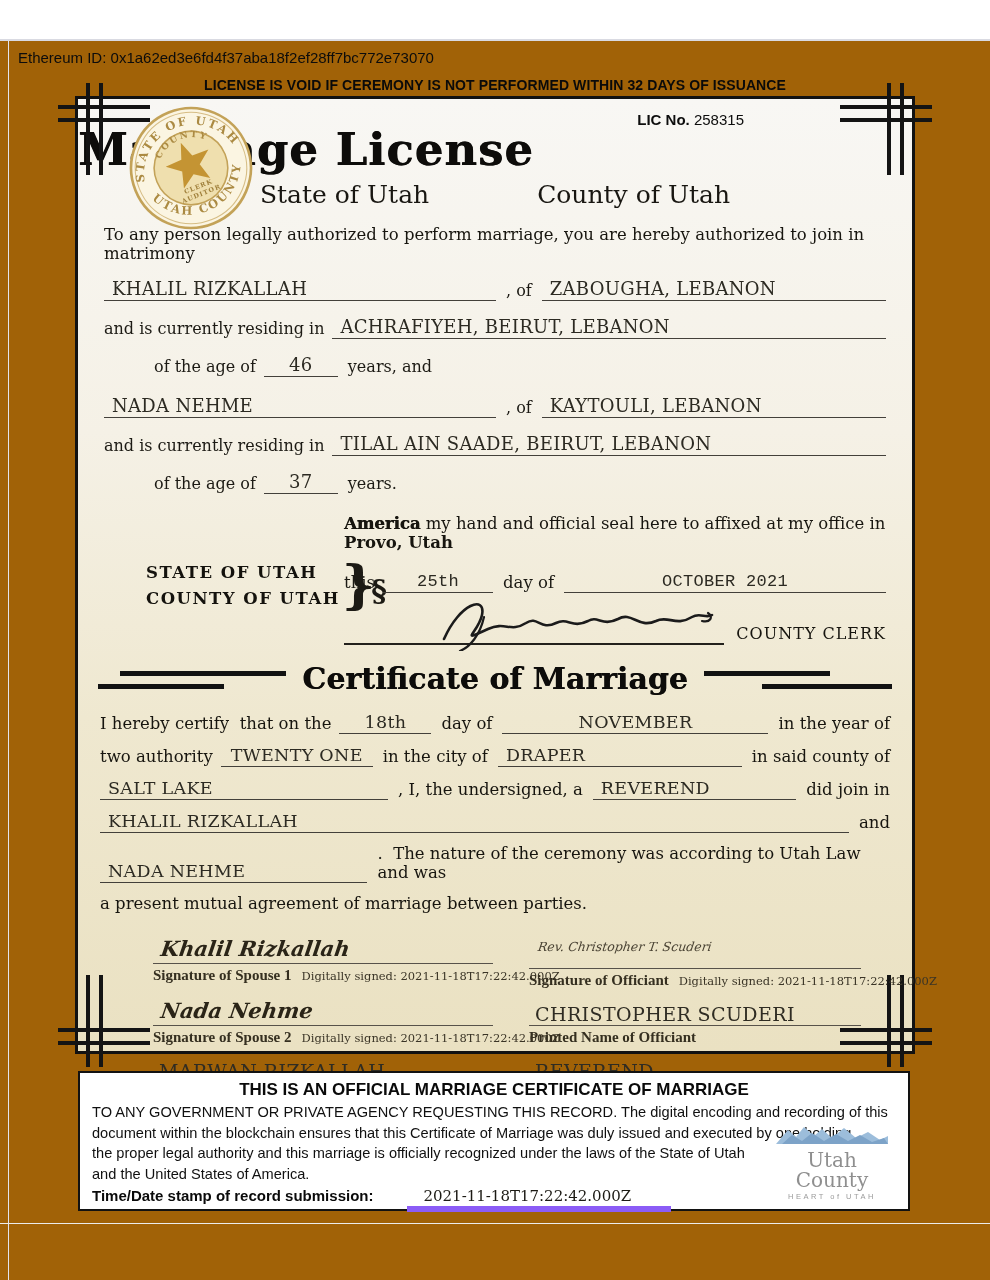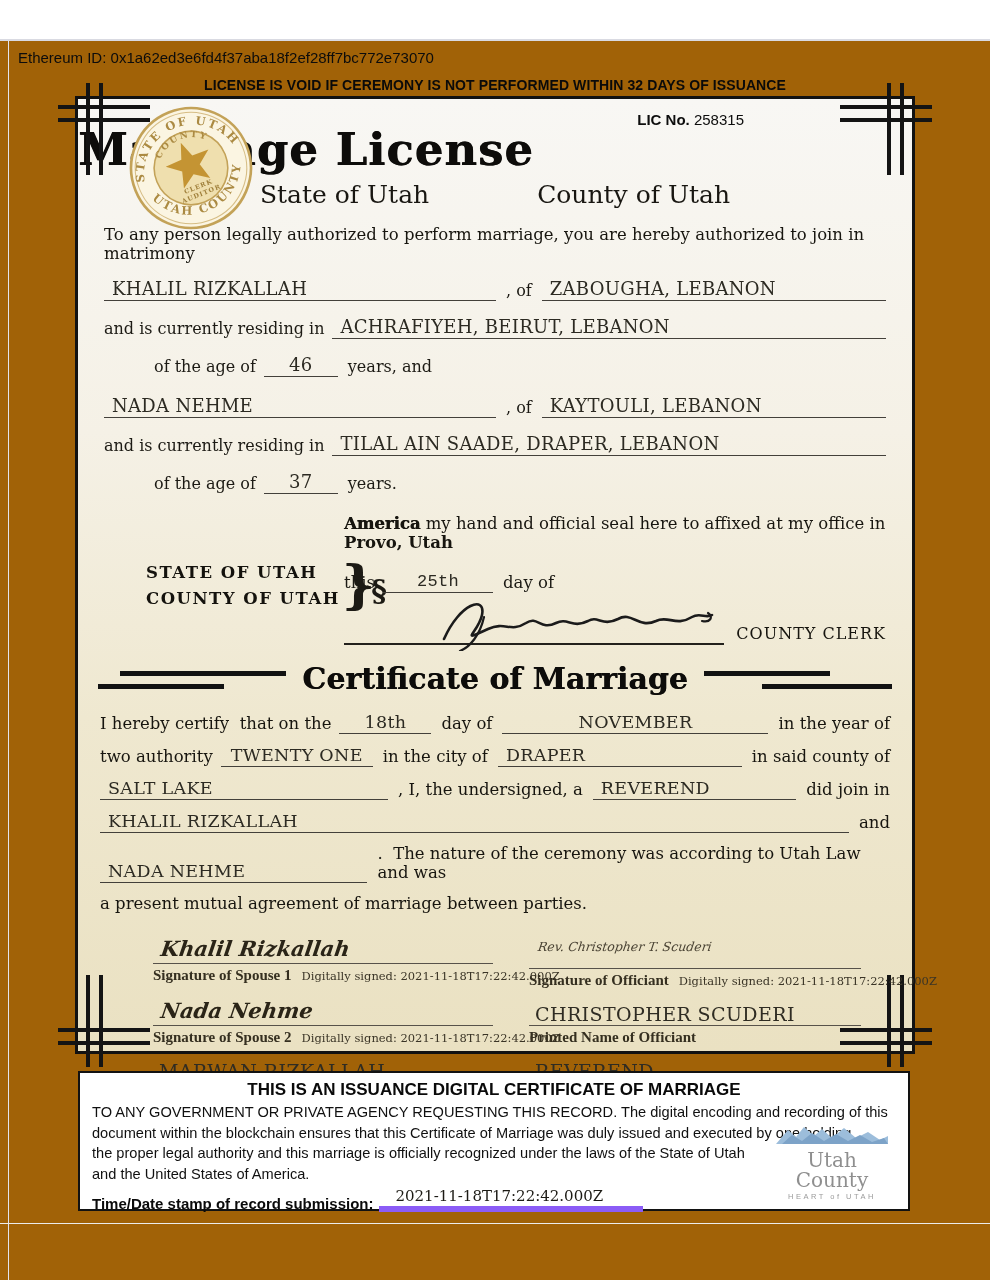--- a/index.html
+++ b/index.html
@@ -108,21 +108,21 @@
     color:#352f20; white-space:nowrap; }
   .dig { font-size:11.5px; color:#3a3426; margin-left:10px; white-space:nowrap; }
   .addr { font-size:15.5px; line-height:1.4; color:#2f2c23; padding:0 0 4px 6px; }
 
   
   .footer-box { position:absolute; left:78px; top:1032px; width:832px; height:140px;
     border:2.5px solid #121212; background:#ffffff; padding:7px 12px 0 12px; }
   .f-heading { text-align:center; font-weight:bold; font-size:17px; color:#0a0a0a; }
   .f-body { font-size:14.6px; line-height:1.42; color:#101010; margin-top:2px; }
   .f-body2 { font-size:14.6px; line-height:1.42; color:#101010; margin-right:150px; }
-  .ts-row { display:flex; align-items:flex-end; margin-top:2px; margin-right:150px; }
+  .ts-row { display:flex; align-items:flex-start; margin-top:2px; margin-right:150px;gap:28px; }
   .ts-label { font-weight:bold; font-size:15px; white-space:nowrap; color:#0a0a0a; }
   .ts-value { font-family:"DejaVu Serif",serif; font-size:15px; border-bottom:6px solid #8b5cf6;
     padding:0 40px 1px 16px; margin-left:6px; color:#1c1a14; white-space:nowrap; }
   .uc-logo { position:absolute; right:12px; bottom:8px; width:128px; text-align:center; }
   .uc-title { font-family:"DejaVu Serif",serif; font-size:20px; color:#8f8f8f; line-height:1; }
   .uc-tag { font-size:7.5px; letter-spacing:2.5px; color:#9b9b9b; margin-top:2px; }
 </style>
 </head>
 <body>
 
@@ -207,21 +207,21 @@
       <span class="lbl aft">years, and</span>
     </div>
 
     <div class="frow" style="margin-top:18px;">
       <span class="fld" style="width:392px;">NADA NEHME</span>
       <span class="lbl aft" style="padding-right:10px;">, of</span>
       <span class="fld grow">KAYTOULI, LEBANON</span>
     </div>
     <div class="frow">
       <span class="lbl">and is currently residing in</span>
-      <span class="fld grow">TILAL AIN SAADE, DRAPER, LEBANON</span>
+      <span class="fld grow">TILAL AIN SAADE, BEIRUT, LEBANON</span>
     </div>
     <div class="frow">
       <span class="lbl indent">of the age of</span>
       <span class="fld c" style="width:74px;">37</span>
       <span class="lbl aft">years.</span>
     </div>
 
     <div class="jurat">
       <div class="jurat-left">
         <div class="jurat-state">
@@ -232,20 +232,21 @@
         <span class="jurat-section">§</span>
       </div>
       <div class="jurat-right">
         <div class="witness-line">
           <span class="blackletter">America</span><span> my hand and official seal here to affixed at my office in </span><b>Provo, Utah</b>
         </div>
         <div class="date-line">
           <span class="lbl">this</span>
           <span class="fld c day-fld">25th</span>
           <span class="lbl aft" style="padding-right:10px;">day of</span>
+          <span class="fld c grow">OCTOBER 2021</span>
         </div>
         <div class="clerk-row">
           <div class="clerk-line">
             <svg class="clerk-sig" width="290" height="58" viewBox="0 0 290 58">
               <path d="M10,46 C26,10 52,2 48,22 C44,40 24,50 54,36 C72,28 76,40 92,30 C104,22 106,38 122,30 C134,24 138,36 154,28 C164,22 168,34 184,26 C198,18 204,36 222,28 C234,22 242,34 258,24 C266,19 272,26 278,22" fill="none" stroke="#1b1b1b" stroke-width="2.6" stroke-linecap="round"></path>
               <path d="M50,24 C46,42 36,54 26,58" fill="none" stroke="#1b1b1b" stroke-width="2.2" stroke-linecap="round"></path>
               <path d="M274,20 C280,24 276,30 268,28" fill="none" stroke="#1b1b1b" stroke-width="2.2" stroke-linecap="round"></path>
             </svg>
           </div>
           <span class="clerk-label">COUNTY CLERK</span>
@@ -355,21 +356,21 @@
           </div>
           <div class="sig-label-row">
             <span class="sig-label">Officiant Address &amp; Phone Number</span>
           </div>
         </div>
       </div>
     </div>
   </div>
 
   <div class="footer-box">
-    <div class="f-heading">THIS IS AN ISSUANCE DIGITAL CERTIFICATE OF MARRIAGE</div>
+    <div class="f-heading">THIS IS AN OFFICIAL MARRIAGE CERTIFICATE OF MARRIAGE</div>
     <div class="f-body">TO ANY GOVERNMENT OR PRIVATE AGENCY REQUESTING THIS RECORD. The digital encoding and recording of this document within the blockchain ensures that this Certificate of Marriage was duly issued and executed by one holding</div>
     <div class="f-body2">the proper legal authority and this marriage is officially recognized under the laws of the State of Utah and the United States of America.</div>
     <div class="ts-row">
       <span class="ts-label">Time/Date stamp of record submission:</span>
       <span class="ts-value">2021-11-18T17:22:42.000Z</span>
     </div>
     <div class="uc-logo">
       <svg width="120" height="22" viewBox="0 0 120 22">
         <polygon points="4,20 16,6 24,13 32,3 42,12 50,5 60,14 72,4 84,14 96,8 108,16 116,12 116,20" fill="#9cbddb"></polygon>
         <polygon points="10,20 20,11 30,17 40,9 52,17 64,10 76,17 88,11 100,18 112,14 116,20" fill="#7da3c8"></polygon>

